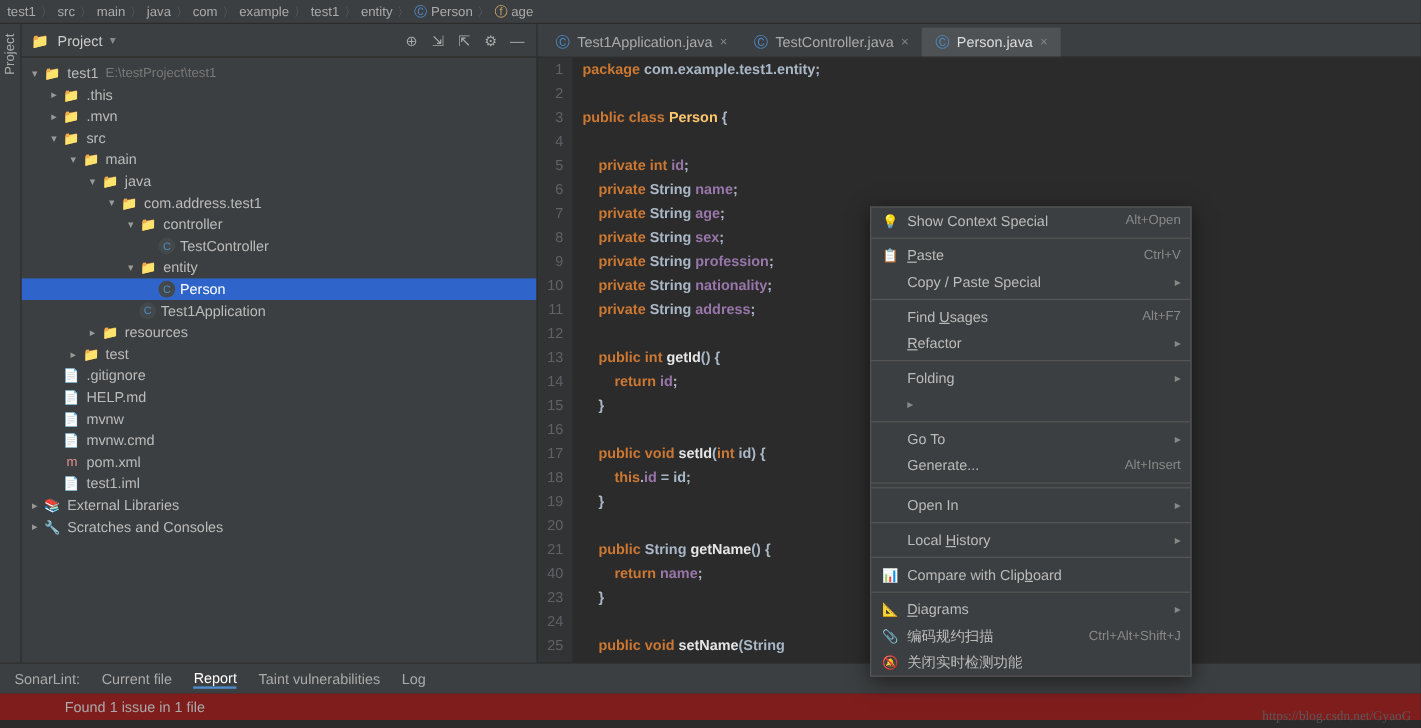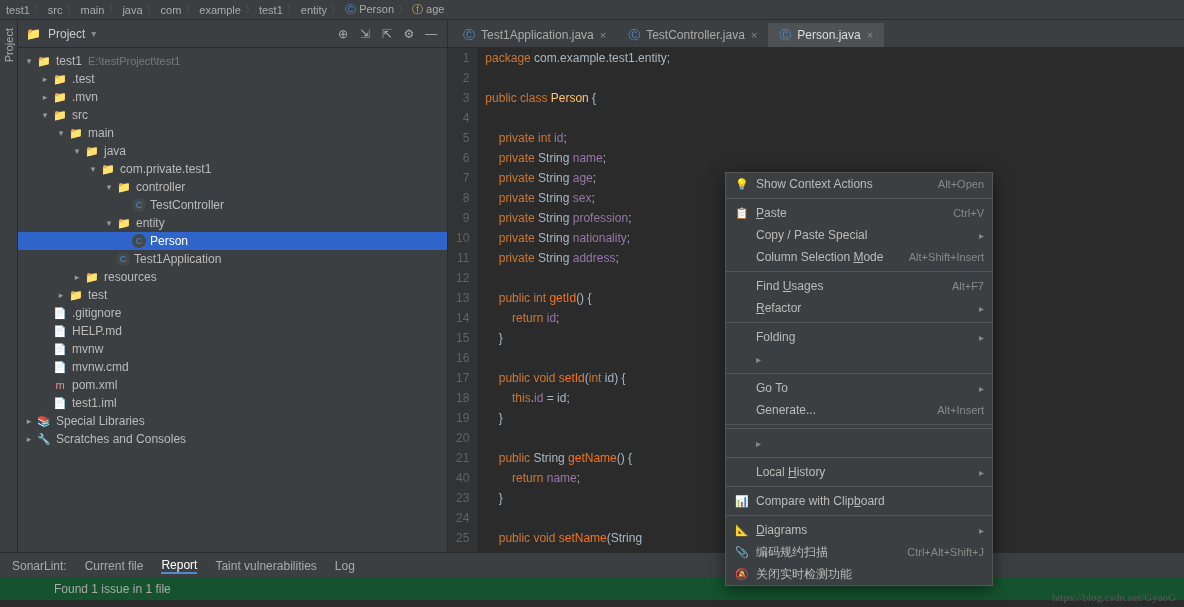--- a/index.html
+++ b/index.html
@@ -31,37 +31,37 @@
 .ic.file { color:#9aa7b0; }
 .ic.m { color:#e69191; }
 .editor-area { flex:1; background:#2b2b2b; display:flex; flex-direction:column; position:relative; }
 .tabs { height:28px; background:#3c3f41; display:flex; align-items:flex-end; border-bottom:1px solid #2b2b2b; padding-left:4px; }
 .tab { height:24px; display:flex; align-items:center; padding:0 10px; gap:6px; background:#3c3f41; color:#aaa; cursor:pointer; border:1px solid transparent; }
 .tab.active { background:#4e5254; color:#ddd; }
 .tab .close { color:#888; font-size:11px; }
 .code { flex:1; display:flex; font-family: Consolas, monospace; font-size:13px; line-height:20px; overflow:hidden; }
 .gutter { background:#313335; color:#606366; text-align:right; padding:0 8px; }
 .gutter div { height:20px; }
-.code-lines { padding-left:8px; white-space:pre; color:#a9b7c6; }
+.code-lines { padding-left:8px; white-space:pre; color:#a9b7c6;font-weight:bold; }
 .code-lines div { height:20px; }
 .kw { color:#cc7832; }
 .cls { color:#ffc66d; }
 .fld { color:#9876aa; }
-.mth { color:#f97316; }
+.mth { color:#e5e5e5; }
 .ctx-menu { position:absolute; left:725px; top:172px; width:268px; background:#3c3f41; border:1px solid #555; box-shadow:0 4px 16px rgba(0,0,0,.5); z-index:100; }
 .ctx-item { height:22px; display:flex; align-items:center; padding:0 8px; gap:6px; cursor:pointer; }
 .ctx-item .cicon { width:16px; text-align:center; font-size:11px; color:#aaa; }
 .ctx-item .clbl { flex:1; font-size:12px; }
 .ctx-item .shortcut { color:#888; font-size:11px; }
 .ctx-item .sub { color:#888; font-size:10px; }
 .ctx-sep { height:1px; background:#555; margin:3px 0; }
 .bottom-bar { height:26px; background:#3c3f41; border-top:1px solid #2b2b2b; display:flex; align-items:center; padding:0 12px; gap:18px; }
 .bottom-bar span { font-size:12px; color:#aaa; cursor:pointer; }
 .bottom-bar span.active { color:#fff; border-bottom:2px solid #4e8cc9; }
-.status-line { height:22px; background:#14532d; display:flex; align-items:center; padding:0 24px; font-size:12px; color:#aaa; }
+.status-line { height:22px; background:#7f1d1d; display:flex; align-items:center; padding:0 24px; font-size:12px; color:#aaa; }
 .watermark { position:absolute; right:8px; bottom:4px; color:#5a5a5a; font-size:11px;font-family:Liberation Serif, serif; }
 .underline { text-decoration: underline; }
 </style>
 </head>
 <body>
 
 <div class="breadcrumb" id="breadcrumb">
     <span>test1</span>
     <span class="sep">〉</span>
     <span>src</span>
@@ -103,21 +103,21 @@
     <div class="tree" id="tree">
         <div class="tree-row" style="padding-left: 4px;">
           <span class="arrow down"></span>
           <span class="ic folder-open">📁</span>
           <span class="lbl">test1</span>
           <span class="path">E:\testProject\test1</span>
         </div>
         <div class="tree-row" style="padding-left: 20px;">
           <span class="arrow right"></span>
           <span class="ic folder">📁</span>
-          <span class="lbl">.test</span>
+          <span class="lbl">.this</span>
         </div>
         <div class="tree-row" style="padding-left: 20px;">
           <span class="arrow right"></span>
           <span class="ic folder">📁</span>
           <span class="lbl">.mvn</span>
         </div>
         <div class="tree-row" style="padding-left: 20px;">
           <span class="arrow down"></span>
           <span class="ic folder-open">📁</span>
           <span class="lbl">src</span>
@@ -128,21 +128,21 @@
           <span class="lbl">main</span>
         </div>
         <div class="tree-row" style="padding-left: 52px;">
           <span class="arrow down"></span>
           <span class="ic folder-open">📁</span>
           <span class="lbl">java</span>
         </div>
         <div class="tree-row" style="padding-left: 68px;">
           <span class="arrow down"></span>
           <span class="ic folder-open">📁</span>
-          <span class="lbl">com.private.test1</span>
+          <span class="lbl">com.address.test1</span>
         </div>
         <div class="tree-row" style="padding-left: 84px;">
           <span class="arrow down"></span>
           <span class="ic folder-open">📁</span>
           <span class="lbl">controller</span>
         </div>
         <div class="tree-row" style="padding-left: 100px;">
           <span class="arrow none"></span>
           <span class="ic class">C</span>
           <span class="lbl">TestController</span>
@@ -198,21 +198,21 @@
           <span class="lbl">pom.xml</span>
         </div>
         <div class="tree-row" style="padding-left: 20px;">
           <span class="arrow none"></span>
           <span class="ic file">📄</span>
           <span class="lbl">test1.iml</span>
         </div>
         <div class="tree-row" style="padding-left: 4px;">
           <span class="arrow right"></span>
           <span class="ic folder">📚</span>
-          <span class="lbl">Special Libraries</span>
+          <span class="lbl">External Libraries</span>
         </div>
         <div class="tree-row" style="padding-left: 4px;">
           <span class="arrow right"></span>
           <span class="ic folder">🔧</span>
           <span class="lbl">Scratches and Consoles</span>
         </div>
       </div>
   </div>
 
   <div class="editor-area">
@@ -274,39 +274,34 @@
     <span>Taint vulnerabilities</span>
     <span>Log</span>
   </div>
 <div class="status-line">
   <span style="margin-left:30px;">Found 1 issue in 1 file</span>
 </div>
 
 <div class="ctx-menu" id="ctxmenu">
     <div class="ctx-item">
       <span class="cicon">💡</span>
-      <span class="clbl">Show Context Actions</span>
+      <span class="clbl">Show Context Special</span>
       <span class="shortcut">Alt+Open</span>
     </div>
     <div class="ctx-sep"></div>
     <div class="ctx-item">
       <span class="cicon">📋</span>
       <span class="clbl"><span class="underline">P</span>aste</span>
       <span class="shortcut">Ctrl+V</span>
     </div>
     <div class="ctx-item">
       <span class="cicon"></span>
       <span class="clbl">Copy / Paste Special</span>
       <span class="sub">▸</span>
     </div>
-    <div class="ctx-item">
-      <span class="cicon"></span>
-      <span class="clbl">Column Selection <span class="underline">M</span>ode</span>
-      <span class="shortcut">Alt+Shift+Insert</span>
-    </div>
     <div class="ctx-sep"></div>
     <div class="ctx-item">
       <span class="cicon"></span>
       <span class="clbl">Find <span class="underline">U</span>sages</span>
       <span class="shortcut">Alt+F7</span>
     </div>
     <div class="ctx-item">
       <span class="cicon"></span>
       <span class="clbl"><span class="underline">R</span>efactor</span>
       <span class="sub">▸</span>
@@ -329,20 +324,21 @@
     </div>
     <div class="ctx-item">
       <span class="cicon"></span>
       <span class="clbl">Generate...</span>
       <span class="shortcut">Alt+Insert</span>
     </div>
     <div class="ctx-sep"></div>
     <div class="ctx-sep"></div>
     <div class="ctx-item">
       <span class="cicon"></span>
+      <span class="clbl">Open In</span>
       <span class="sub">▸</span>
     </div>
     <div class="ctx-sep"></div>
     <div class="ctx-item">
       <span class="cicon"></span>
       <span class="clbl">Local <span class="underline">H</span>istory</span>
       <span class="sub">▸</span>
     </div>
     <div class="ctx-sep"></div>
     <div class="ctx-item">

